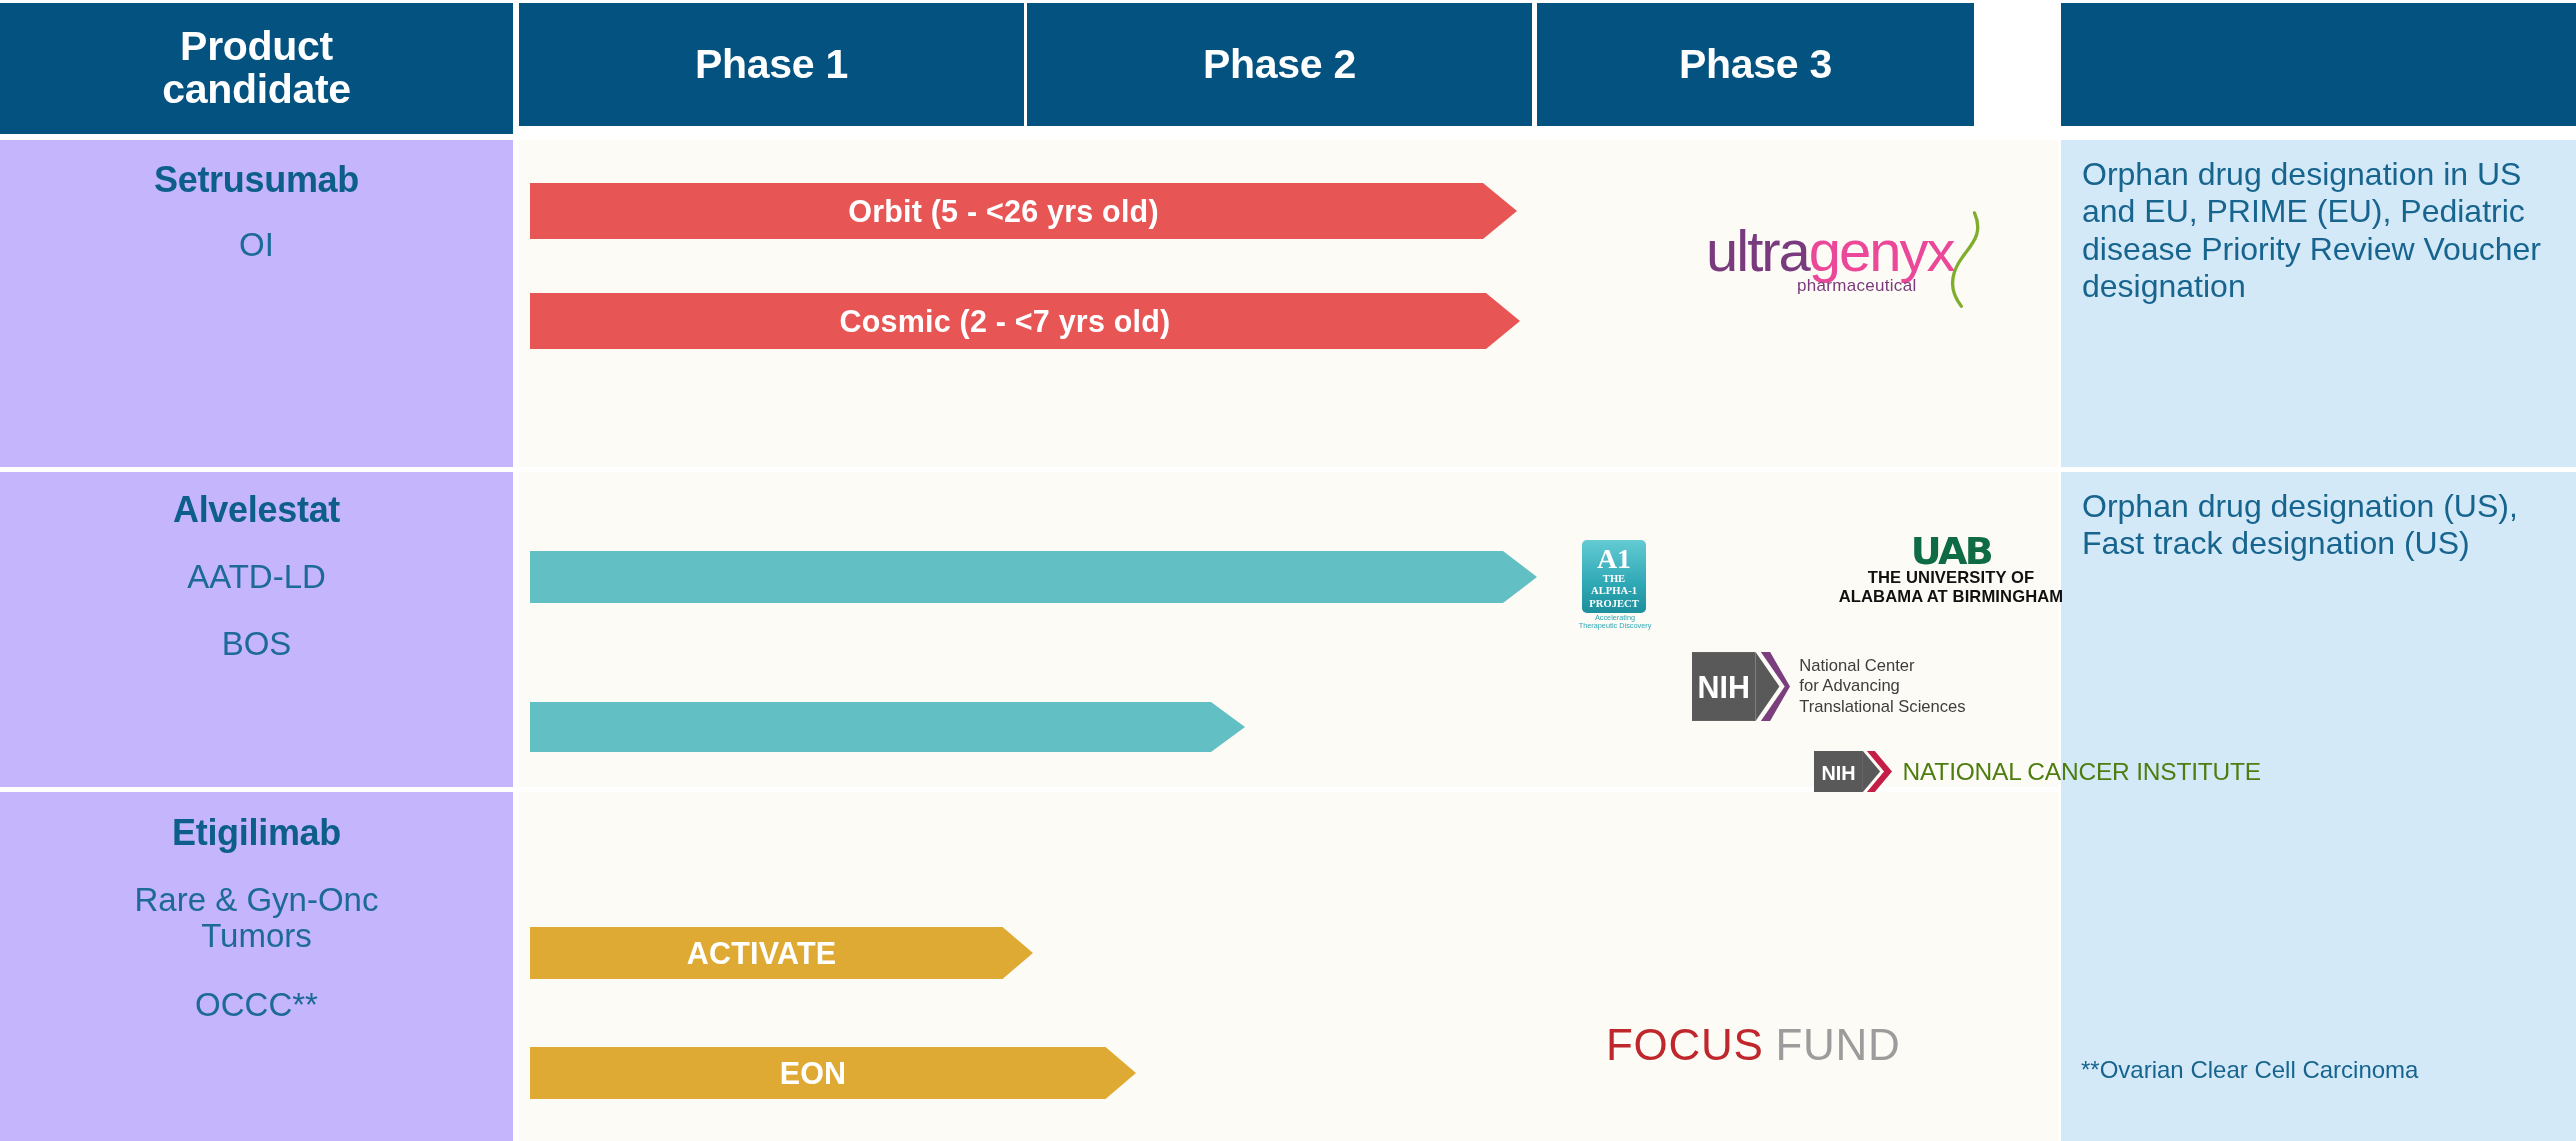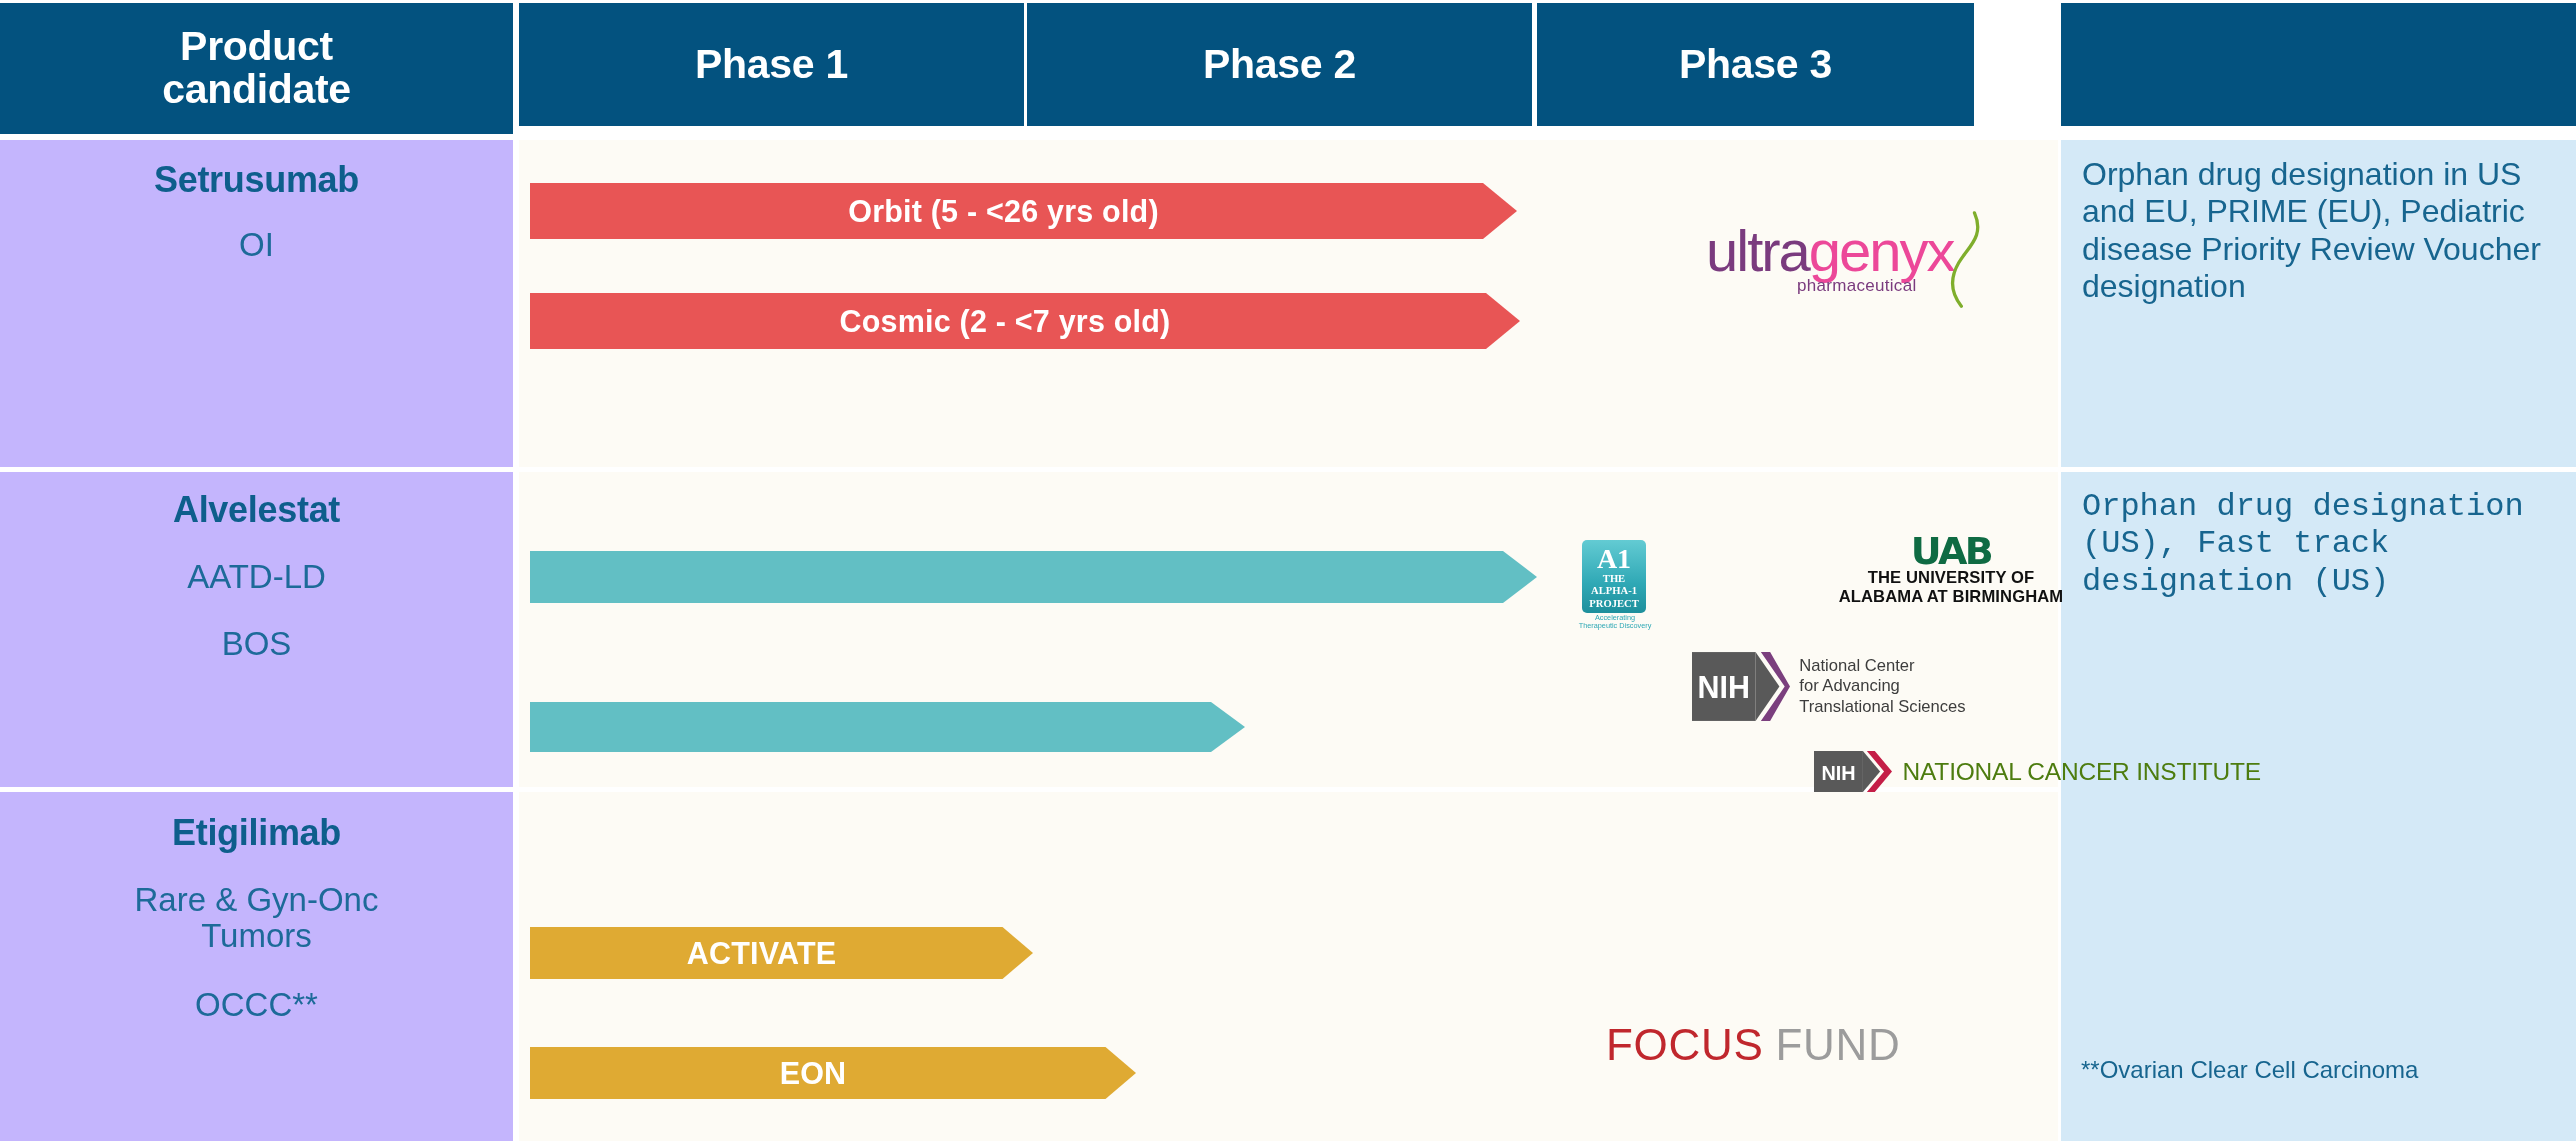--- a/index.html
+++ b/index.html
@@ -188,21 +188,21 @@
 
   
   <div class="cell leftcell" style="left:0px;top:472px;width:513px;height:315px;padding-top:17px;">
     <div class="prod-name">Alvelestat</div>
     <div class="indication" style="margin-top:28px;">AATD-LD</div>
     <div class="indication" style="margin-top:30.5px;">BOS</div>
   </div>
 
   <div class="cell phasecell" style="left:519px;top:472px;width:1539px;height:315px;"></div>
 
-  <div class="cell notecell" style="left:2061px;top:472px;width:515px;height:382px;font-family:Liberation Mono, monospace;">
+  <div class="cell notecell" style="left:2061px;top:472px;width:515px;height:382px;">
     <div class="notetext" style="left:21px;top:16px;width:484px;">Orphan drug designation (US), Fast track designation (US)</div>
   </div>
 
   
   <div class="arrow teal" style="left:530px;top:551px;width:1007px;height:52px;"></div>
 
   
   <div class="arrow teal" style="left:530px;top:702px;width:715px;height:50px;"></div>
 
   

